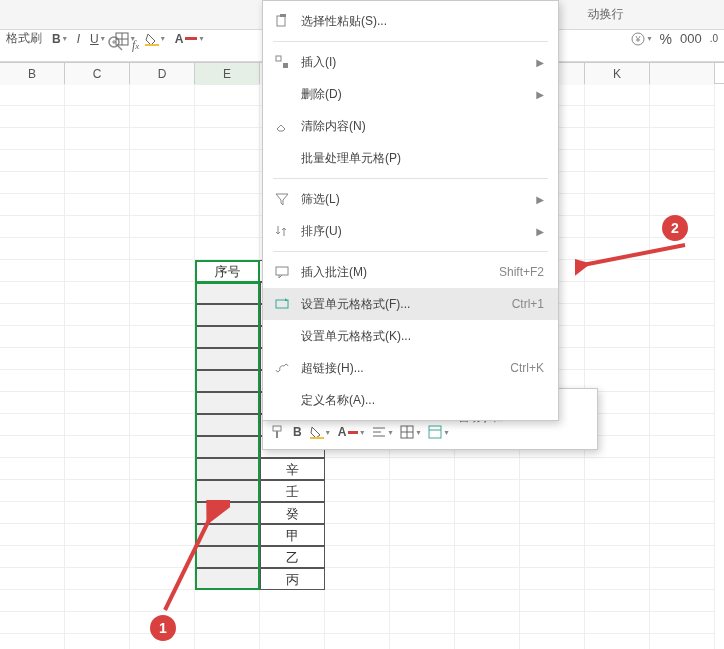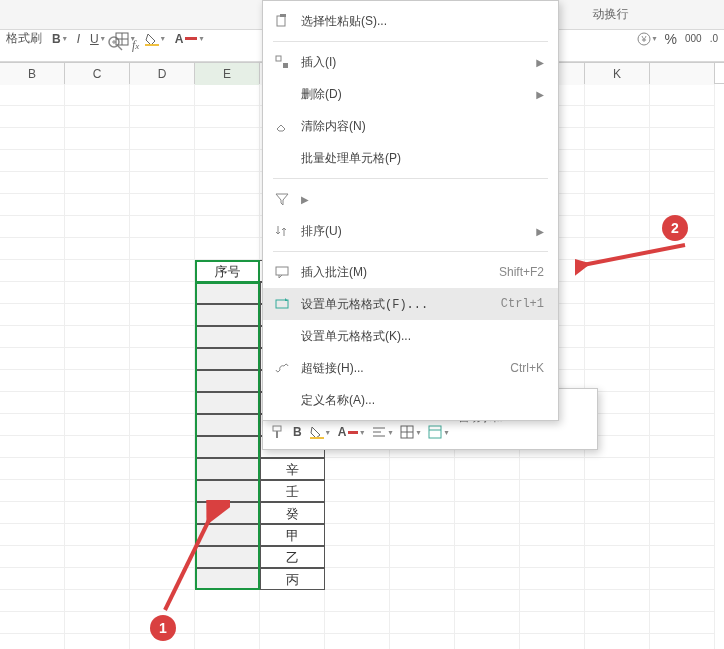--- a/index.html
+++ b/index.html
@@ -102,21 +102,21 @@
     z-index: 50;
   }
   .cm-item {
     display:flex;
     align-items:center;
     height: 32px;
     padding: 0 14px 0 10px;
     gap: 10px;
     color:#444;
   }
-  .cm-item.hl { background:#e9e9e9;font-family:Liberation Mono, monospace; }
+  .cm-item.hl { background:#e9e9e9; }
   .cm-item .cm-icon { width:18px; display:flex; justify-content:center; color:#777; }
   .cm-item .cm-label { flex:1; }
   .cm-item .cm-short { color:#888; font-size:12px; }
   .cm-item .cm-arrow { color:#888; font-size:10px; }
   .cm-sep { height:1px; background:#e2e2e2; margin:4px 10px; }
 
   
   .mini-toolbar {
     position:absolute;
     top: 388px;
@@ -192,21 +192,21 @@
   <div class="toolbar-right">
     <span>动换行</span>
     <span class="tb-item">
       <svg width="14" height="14" viewBox="0 0 14 14">
           <circle cx="7" cy="7" r="6" fill="none" stroke="#888"></circle>
           <text x="7" y="10" text-anchor="middle" font-size="9" fill="#888">¥</text>
         </svg>
       <span class="caret">▾</span>
     </span>
     <span class="tb-item" style="font-size:14px;">%</span>
-    <span class="tb-item" style="font-size:10px;text-align:right;">000</span>
+    <span class="tb-item" style="font-size:13px;text-align:right;">000</span>
     <span class="tb-item" style="font-size:10px;">.0</span>
   </div>
 </div>
 
 <div class="formula-bar">
   <span>
     <svg width="16" height="16" viewBox="0 0 16 16">
         <circle cx="6" cy="6" r="5" fill="none" stroke="#888" stroke-width="1.5"></circle>
         <line x1="10" y1="10" x2="14" y2="14" stroke="#888" stroke-width="1.5"></line>
         <line x1="4" y1="6" x2="8" y2="6" stroke="#888"></line>
@@ -616,20 +616,21 @@
     <span class="cm-icon"></span>
     <span class="cm-label">批量处理单元格(P)</span>
   </div>
   <div class="cm-sep"></div>
   <div class="cm-item">
     <span class="cm-icon">
       <svg width="14" height="14" viewBox="0 0 14 14">
           <path d="M1 2 L13 2 L8 8 L8 13 L6 11 L6 8 Z" fill="none" stroke="#888"></path>
         </svg>
     </span>
+    <span class="cm-label">筛选(L)</span>
     <span class="cm-arrow chev">▶</span>
   </div>
   <div class="cm-item">
     <span class="cm-icon">
       <svg width="14" height="14" viewBox="0 0 14 14">
           <path d="M3 2 L3 10 M1 8 L3 10 L5 8 M9 12 L9 4 M7 6 L9 4 L11 6" fill="none" stroke="#888"></path>
         </svg>
     </span>
     <span class="cm-label">排序(U)</span>
     <span class="cm-arrow chev">▶</span>

